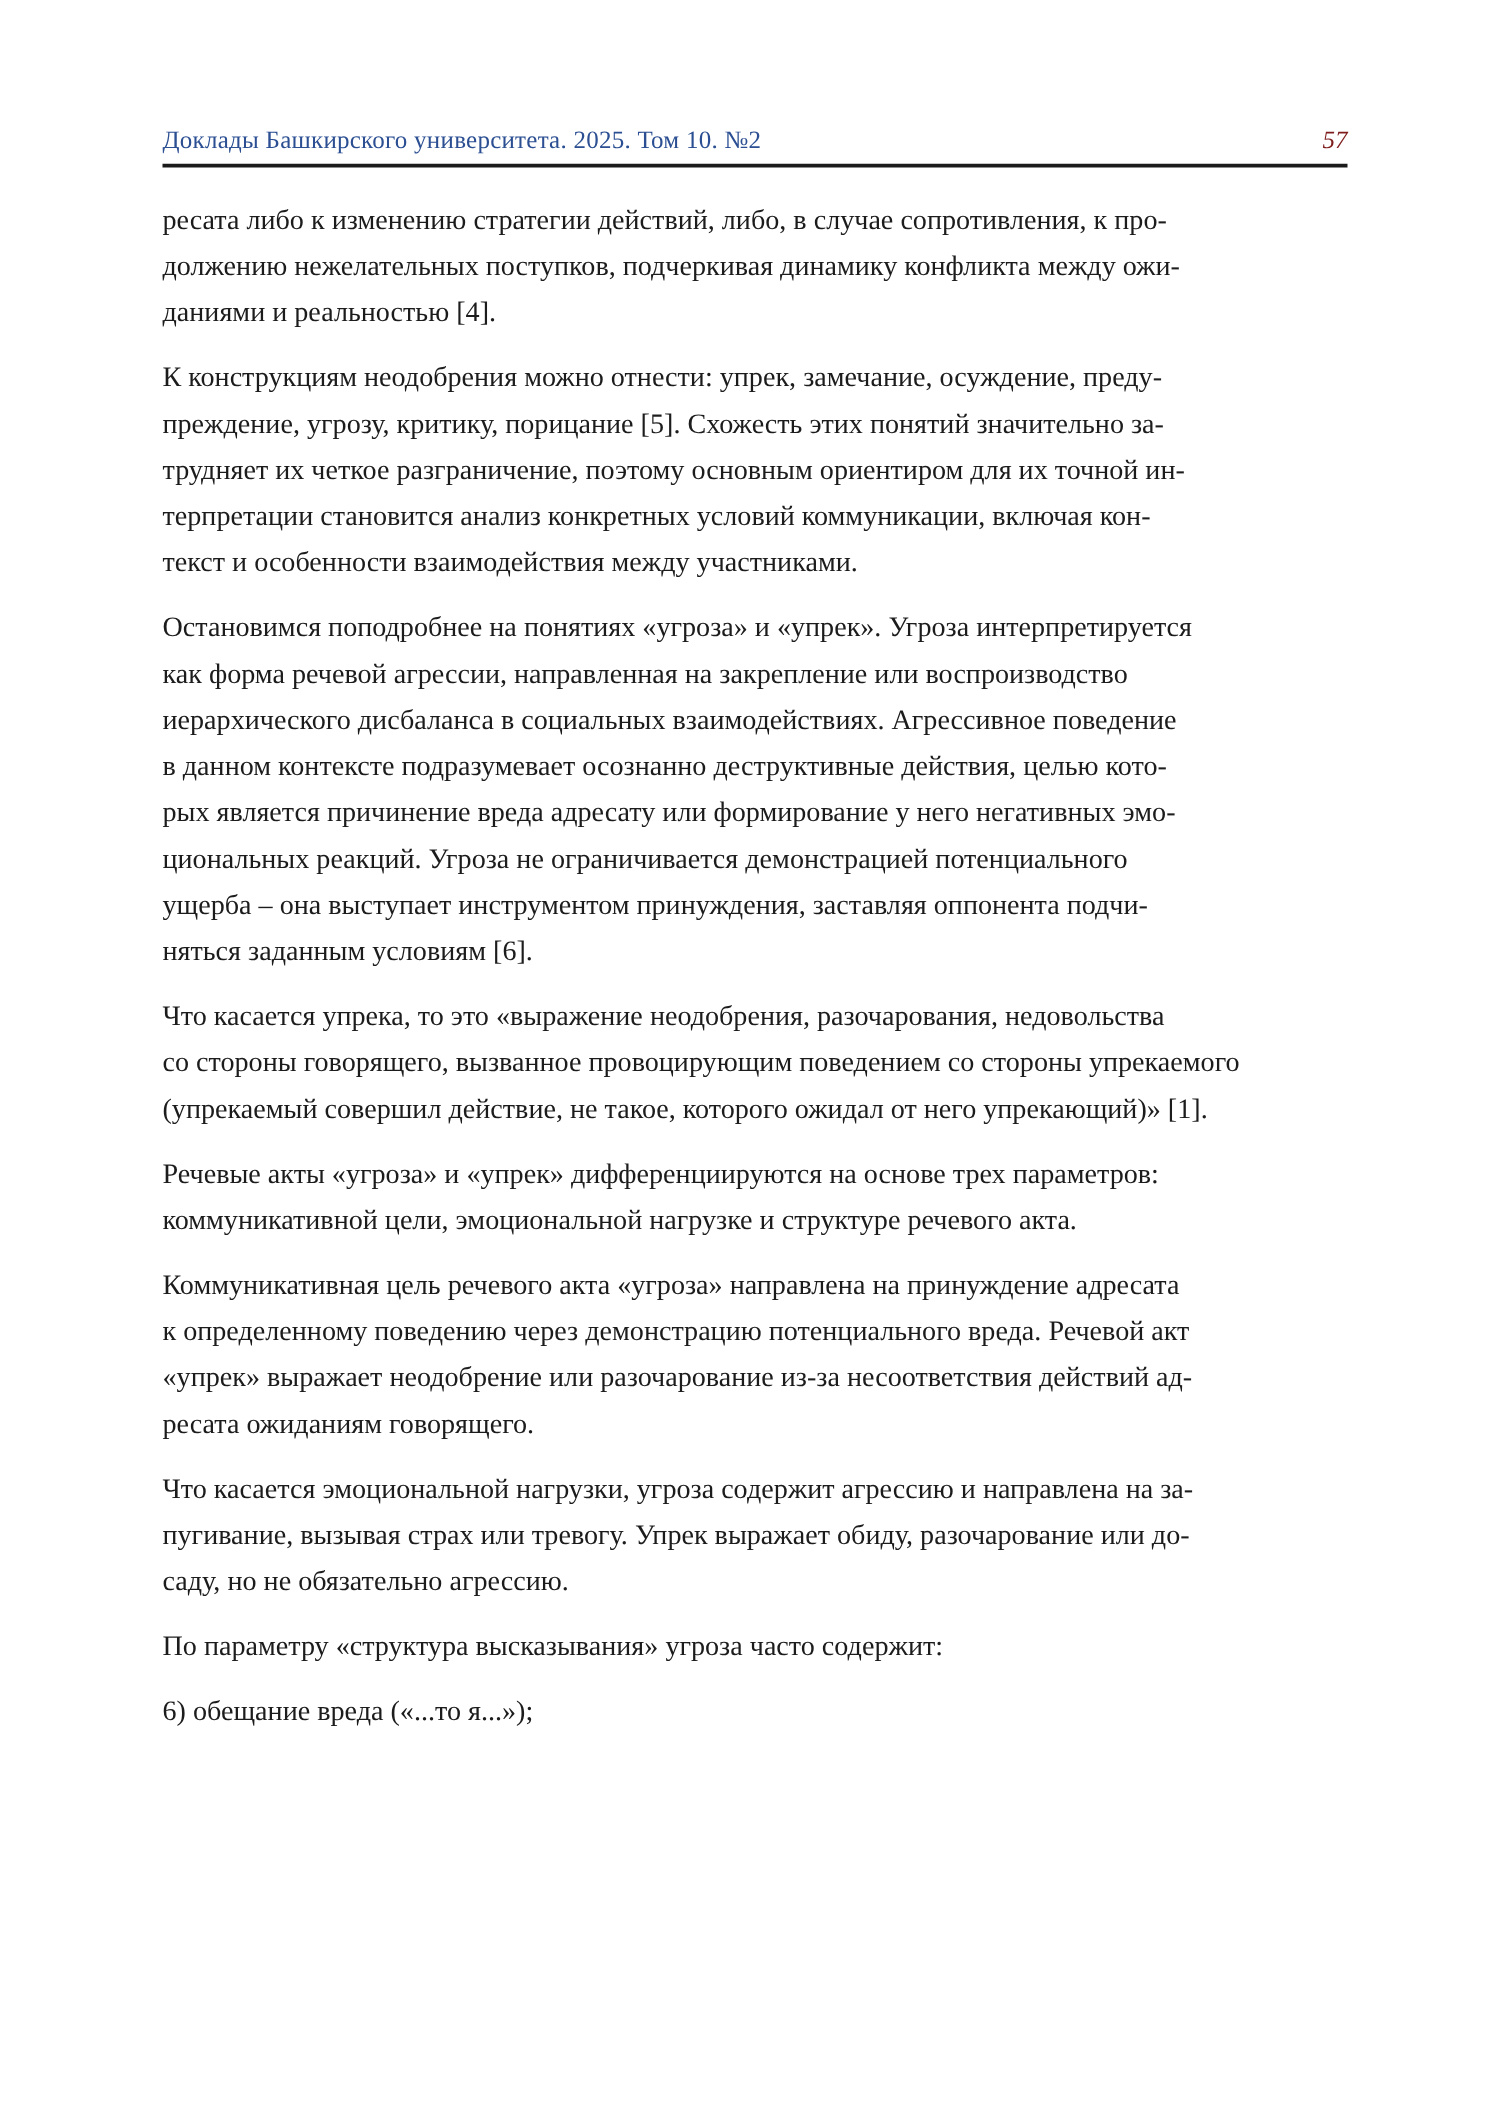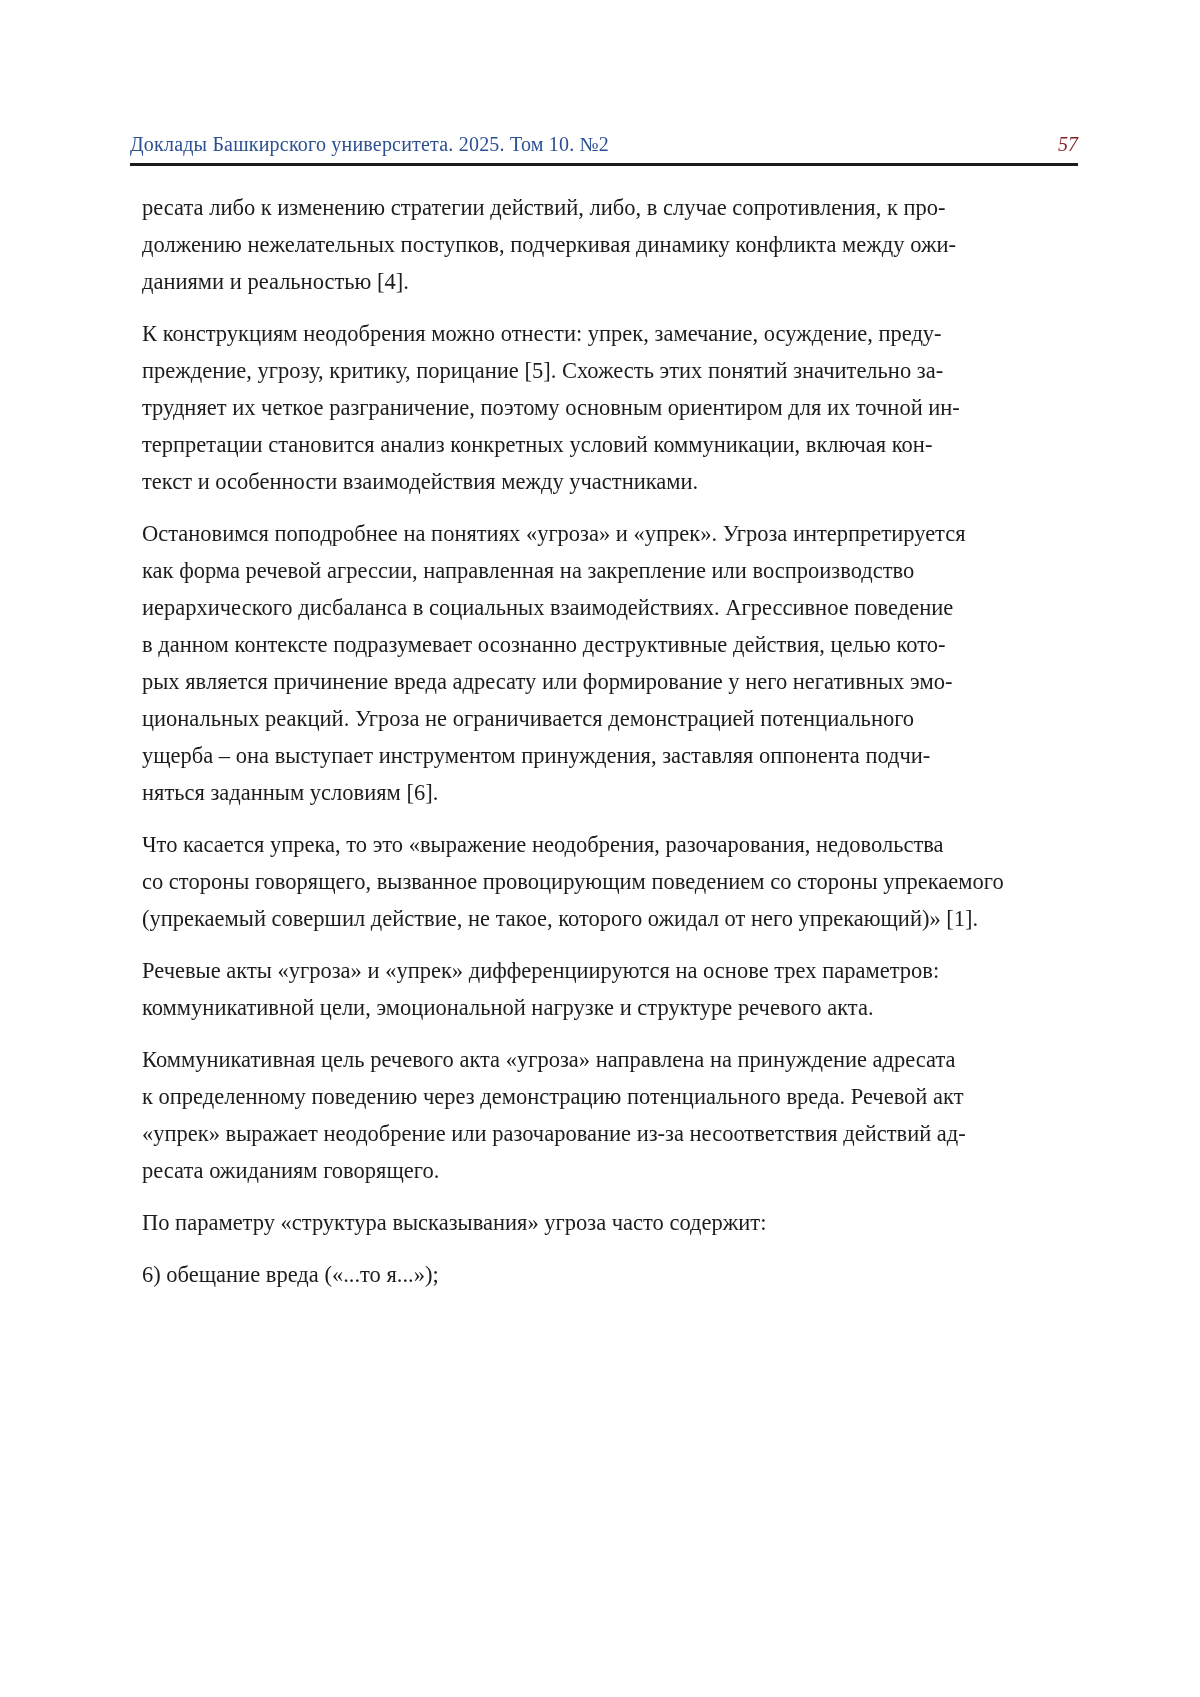--- a/index.html
+++ b/index.html
@@ -18,21 +18,20 @@
     position: absolute;
     left: 130px;
     top: 0;
     width: 948px;
   }
   .running-head {
     display: flex;
     justify-content: space-between;
     align-items: flex-end;
     padding-top: 101px;
-    margin-top: 32px;
   }
   .journal-title {
     font-size: 20px;
     color: #2b4f92;
     letter-spacing: 0.2px;
   }
   .page-number {
     font-size: 20px;
     font-style: italic;
     color: #7f1d1d;
@@ -40,21 +39,20 @@
   .head-rule {
     margin-top: 7px;
     height: 0;
     border: none;
     border-top: 3.5px solid #1b1b1b;
   }
   .content {
     padding-top: 15px;
     font-size: 22.5px;
     line-height: 37px;
-    margin-left: 12px;
   }
   .paragraph {
     margin: 0 0 15px 0;
   }
   .text-line {
     white-space: nowrap;
   }
 </style>
 </head>
 <body>
@@ -106,20 +104,25 @@
       <div class="text-line">коммуникативной цели, эмоциональной нагрузке и структуре речевого акта.</div>
     </div>
 
     <div class="paragraph">
       <div class="text-line">Коммуникативная цель речевого акта «угроза» направлена на принуждение адресата</div>
       <div class="text-line">к определенному поведению через демонстрацию потенциального вреда. Речевой акт</div>
       <div class="text-line">«упрек» выражает неодобрение или разочарование из-за несоответствия действий ад-</div>
       <div class="text-line">ресата ожиданиям говорящего.</div>
     </div>
 
+    <div class="paragraph">
+      <div class="text-line">Что касается эмоциональной нагрузки, угроза содержит агрессию и направлена на за-</div>
+      <div class="text-line">пугивание, вызывая страх или тревогу. Упрек выражает обиду, разочарование или до-</div>
+      <div class="text-line">саду, но не обязательно агрессию.</div>
+    </div>
 
     <div class="paragraph">
       <div class="text-line">По параметру «структура высказывания» угроза часто содержит:</div>
     </div>
 
 
     <div class="paragraph">
       <div class="text-line">6) обещание вреда («...то я...»);</div>
     </div>
 

